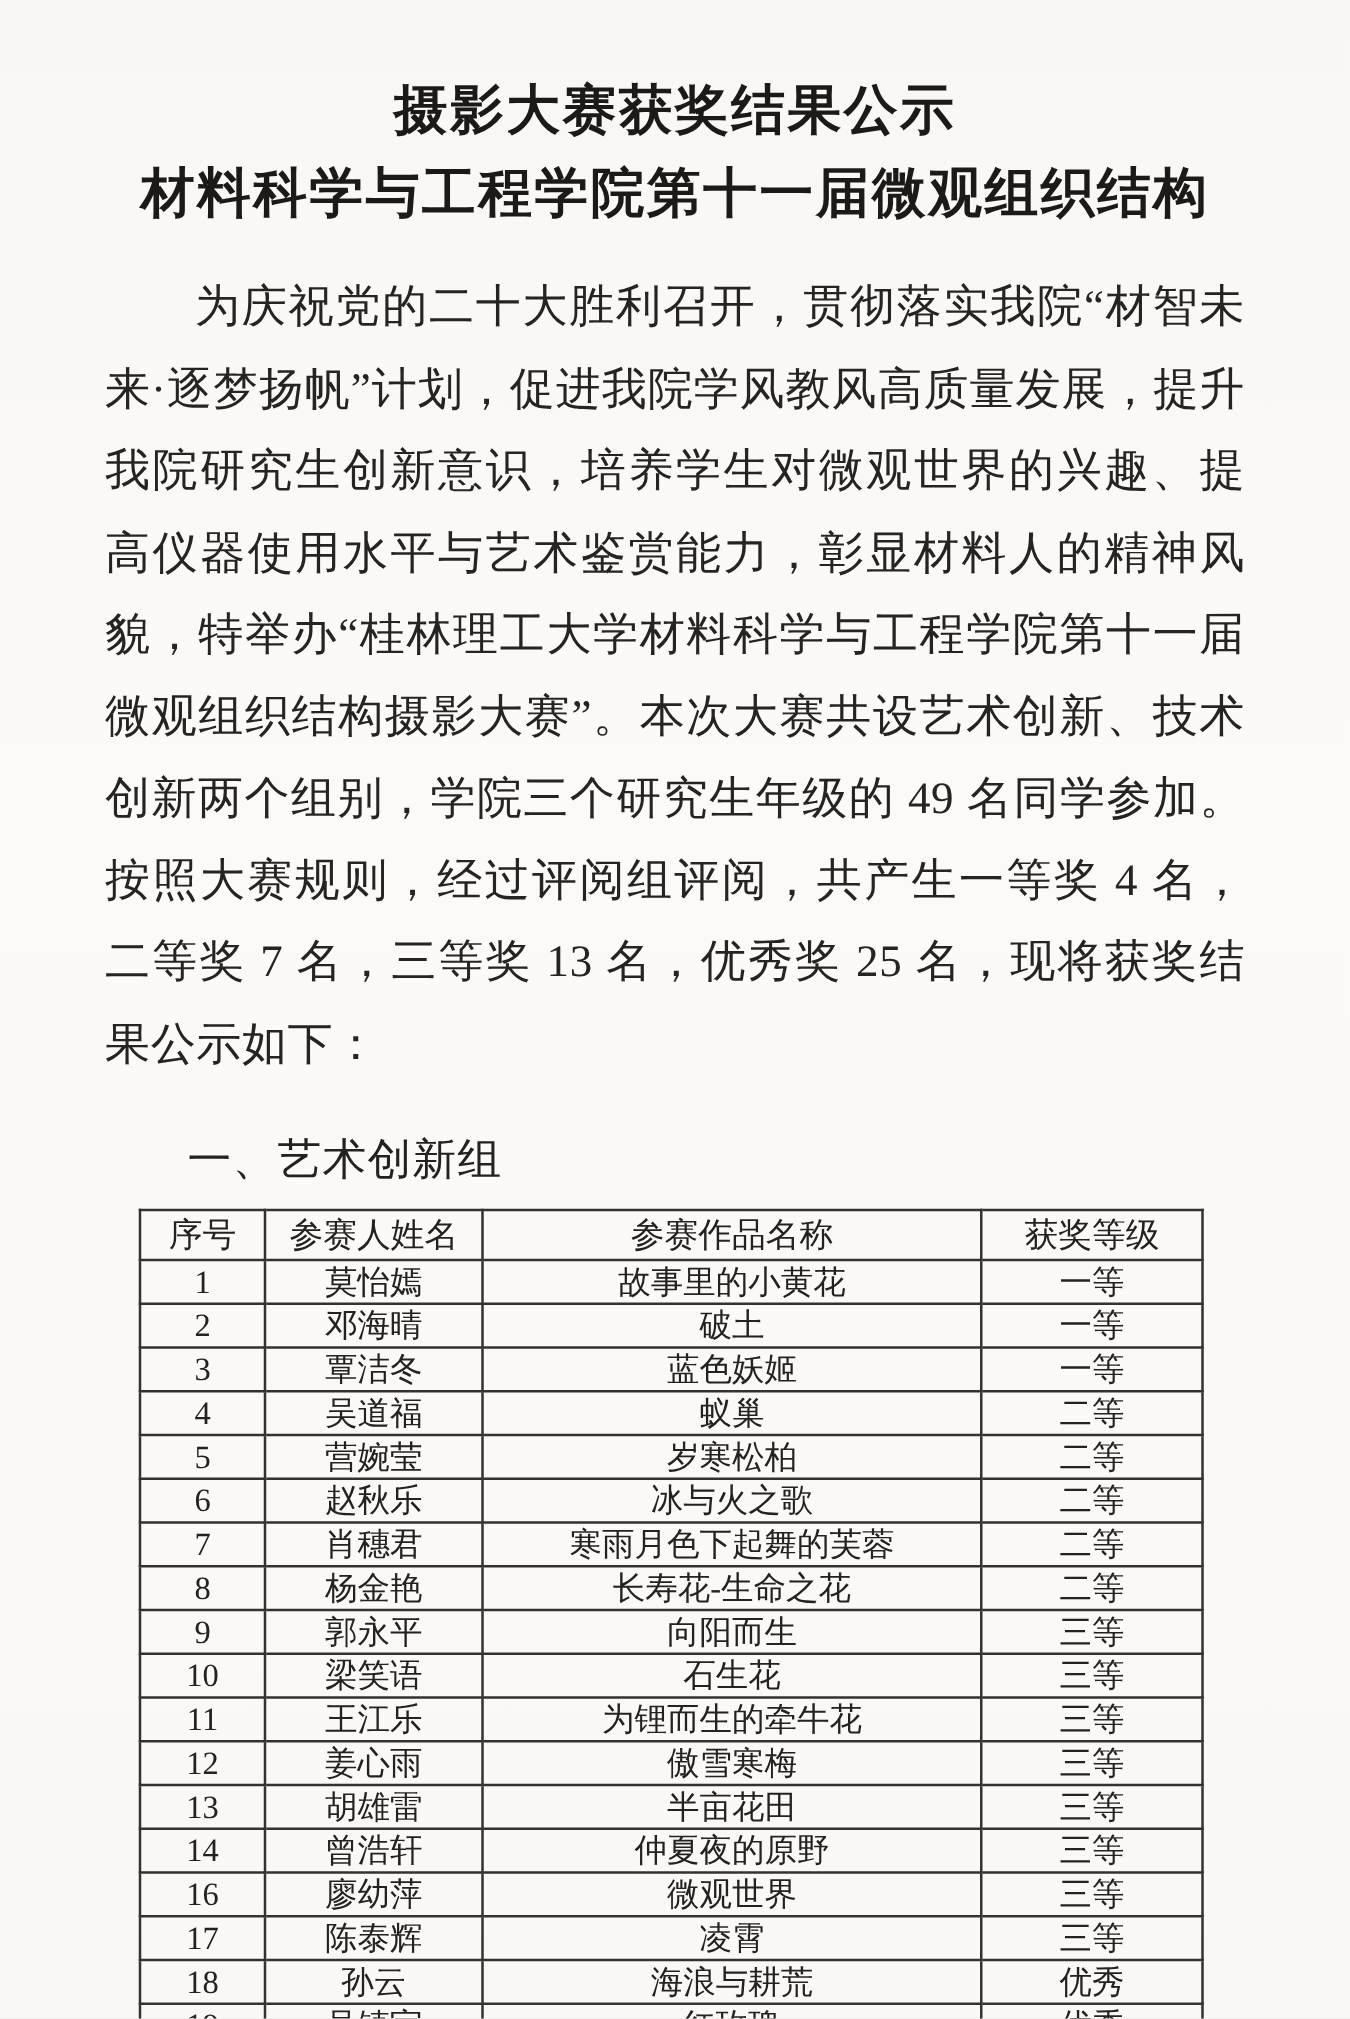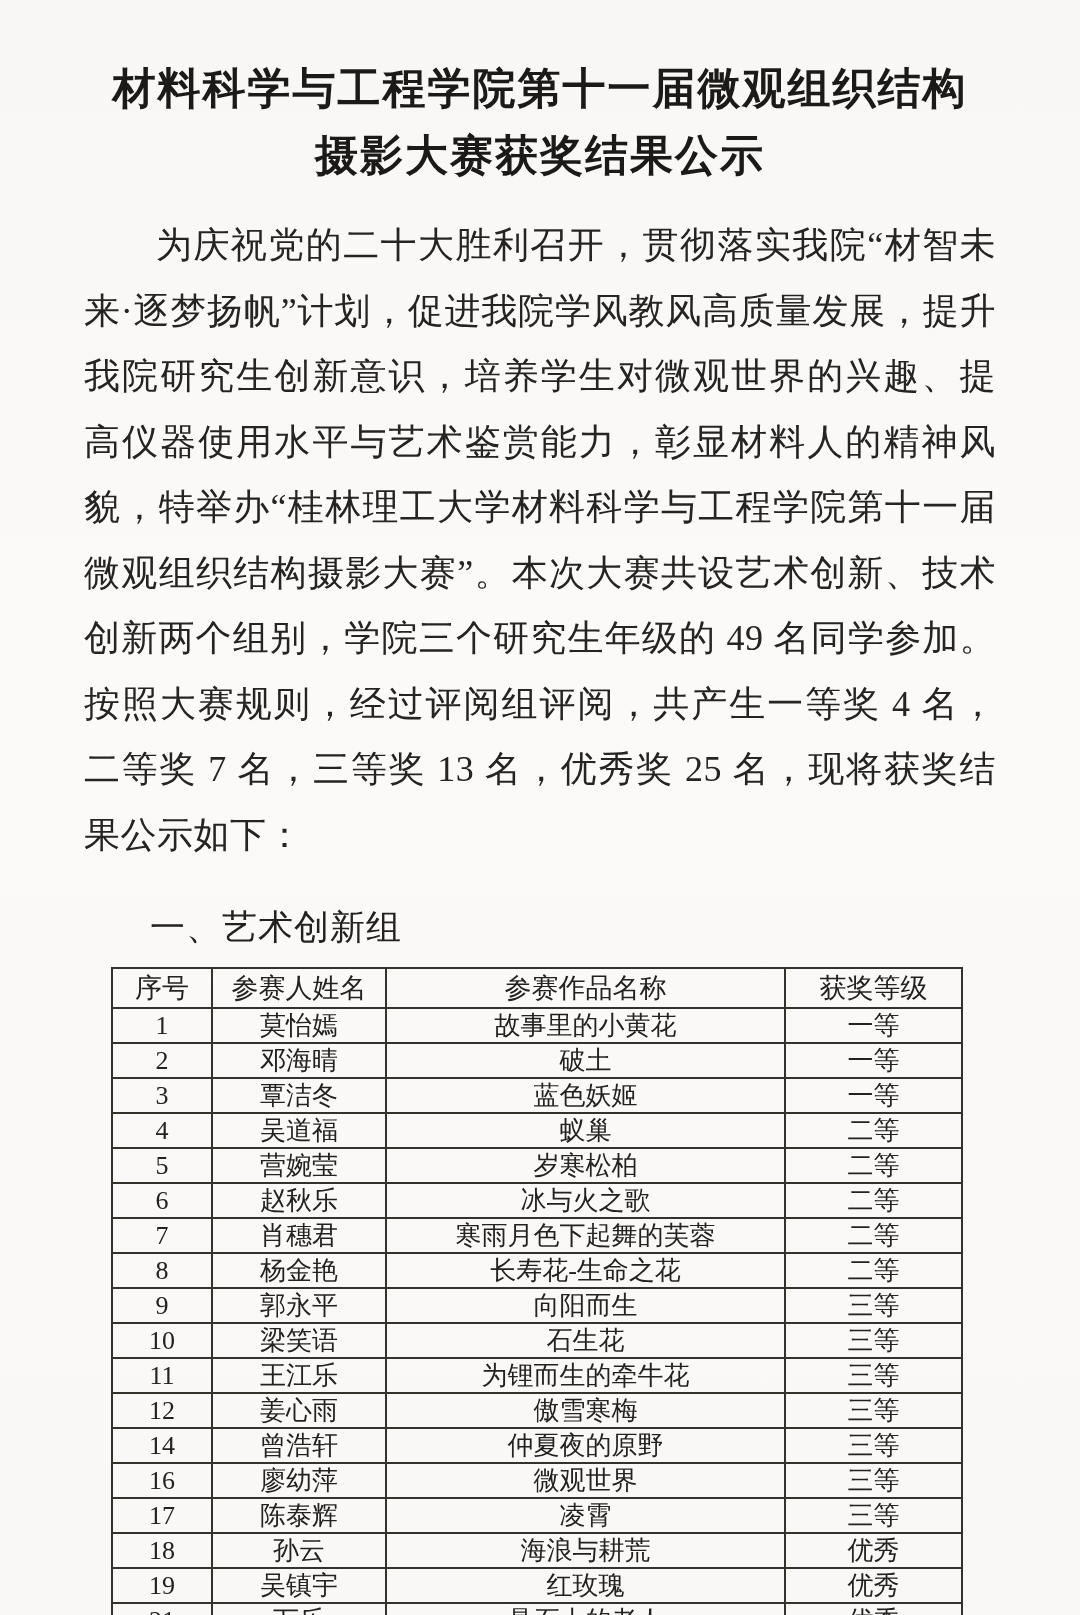--- a/index.html
+++ b/index.html
@@ -71,22 +71,22 @@
   .col-name  { width: 174px; }
   .col-work  { width: 399px; }
   .col-award { width: 177px; }
 </style>
 </head>
 <body>
 
 <div class="page">
 
   <div class="doc-title">
+    <div>摄影大赛获奖结果公示</div>
     <div>材料科学与工程学院第十一届微观组织结构</div>
-    <div>摄影大赛获奖结果公示</div>
   </div>
 
   <p class="doc-body">为庆祝党的二十大胜利召开，贯彻落实我院“材智未来·逐梦扬帆”计划，促进我院学风教风高质量发展，提升我院研究生创新意识，培养学生对微观世界的兴趣、提高仪器使用水平与艺术鉴赏能力，彰显材料人的精神风貌，特举办“桂林理工大学材料科学与工程学院第十一届微观组织结构摄影大赛”。本次大赛共设艺术创新、技术创新两个组别，学院三个研究生年级的 49 名同学参加。按照大赛规则，经过评阅组评阅，共产生一等奖 4 名，二等奖 7 名，三等奖 13 名，优秀奖 25 名，现将获奖结果公示如下：</p>
 
   <div class="section-heading">一、艺术创新组</div>
 
   <table class="award-table">
     <colgroup>
       <col class="col-num">
       <col class="col-name">
@@ -168,20 +168,26 @@
           <td>为锂而生的牵牛花</td>
           <td>三等</td>
         </tr>
         <tr>
           <td>12</td>
           <td>姜心雨</td>
           <td>傲雪寒梅</td>
           <td>三等</td>
         </tr>
         <tr>
+          <td>13</td>
+          <td>胡雄雷</td>
+          <td>半亩花田</td>
+          <td>三等</td>
+        </tr>
+        <tr>
           <td>14</td>
           <td>曾浩轩</td>
           <td>仲夏夜的原野</td>
           <td>三等</td>
         </tr>
         <tr>
           <td>16</td>
           <td>廖幼萍</td>
           <td>微观世界</td>
           <td>三等</td>

